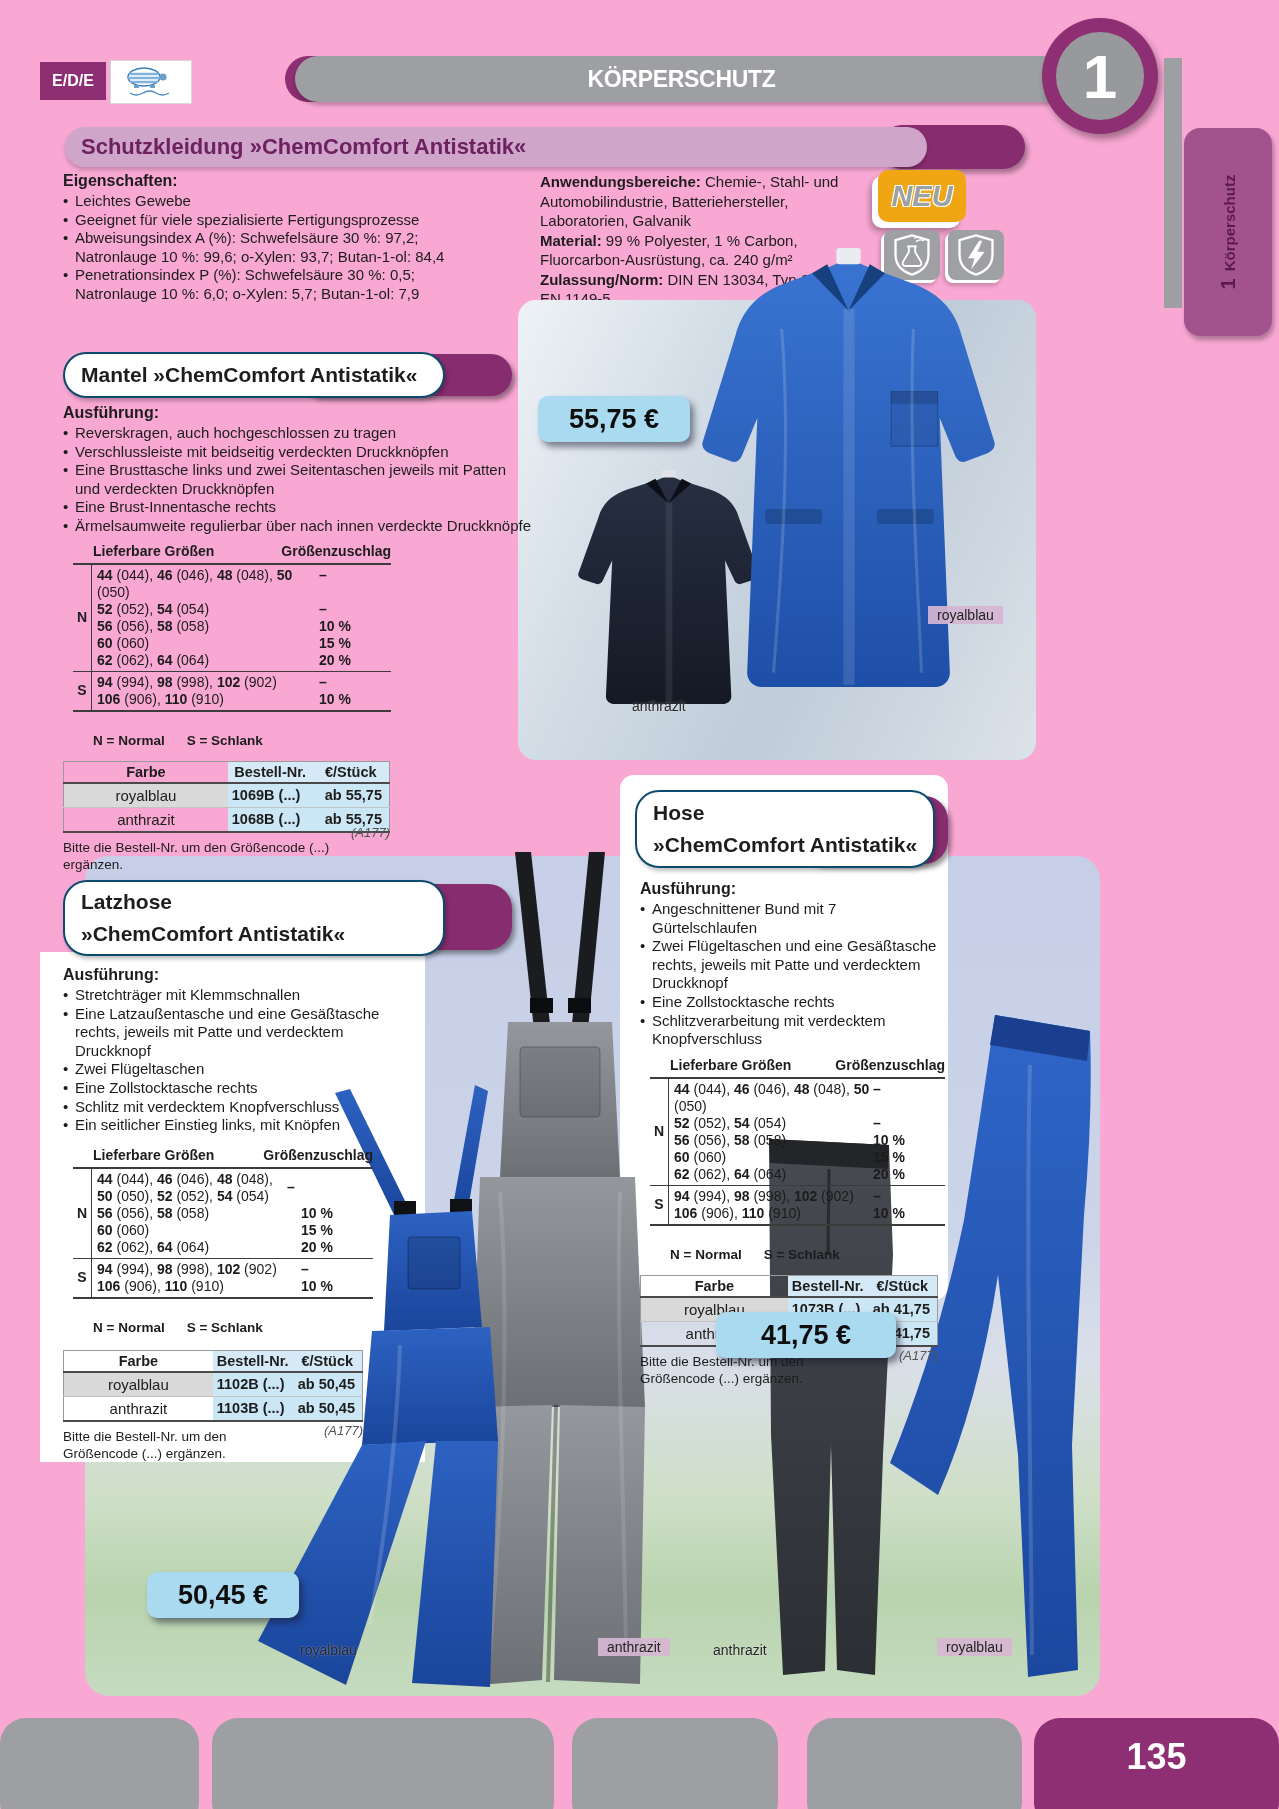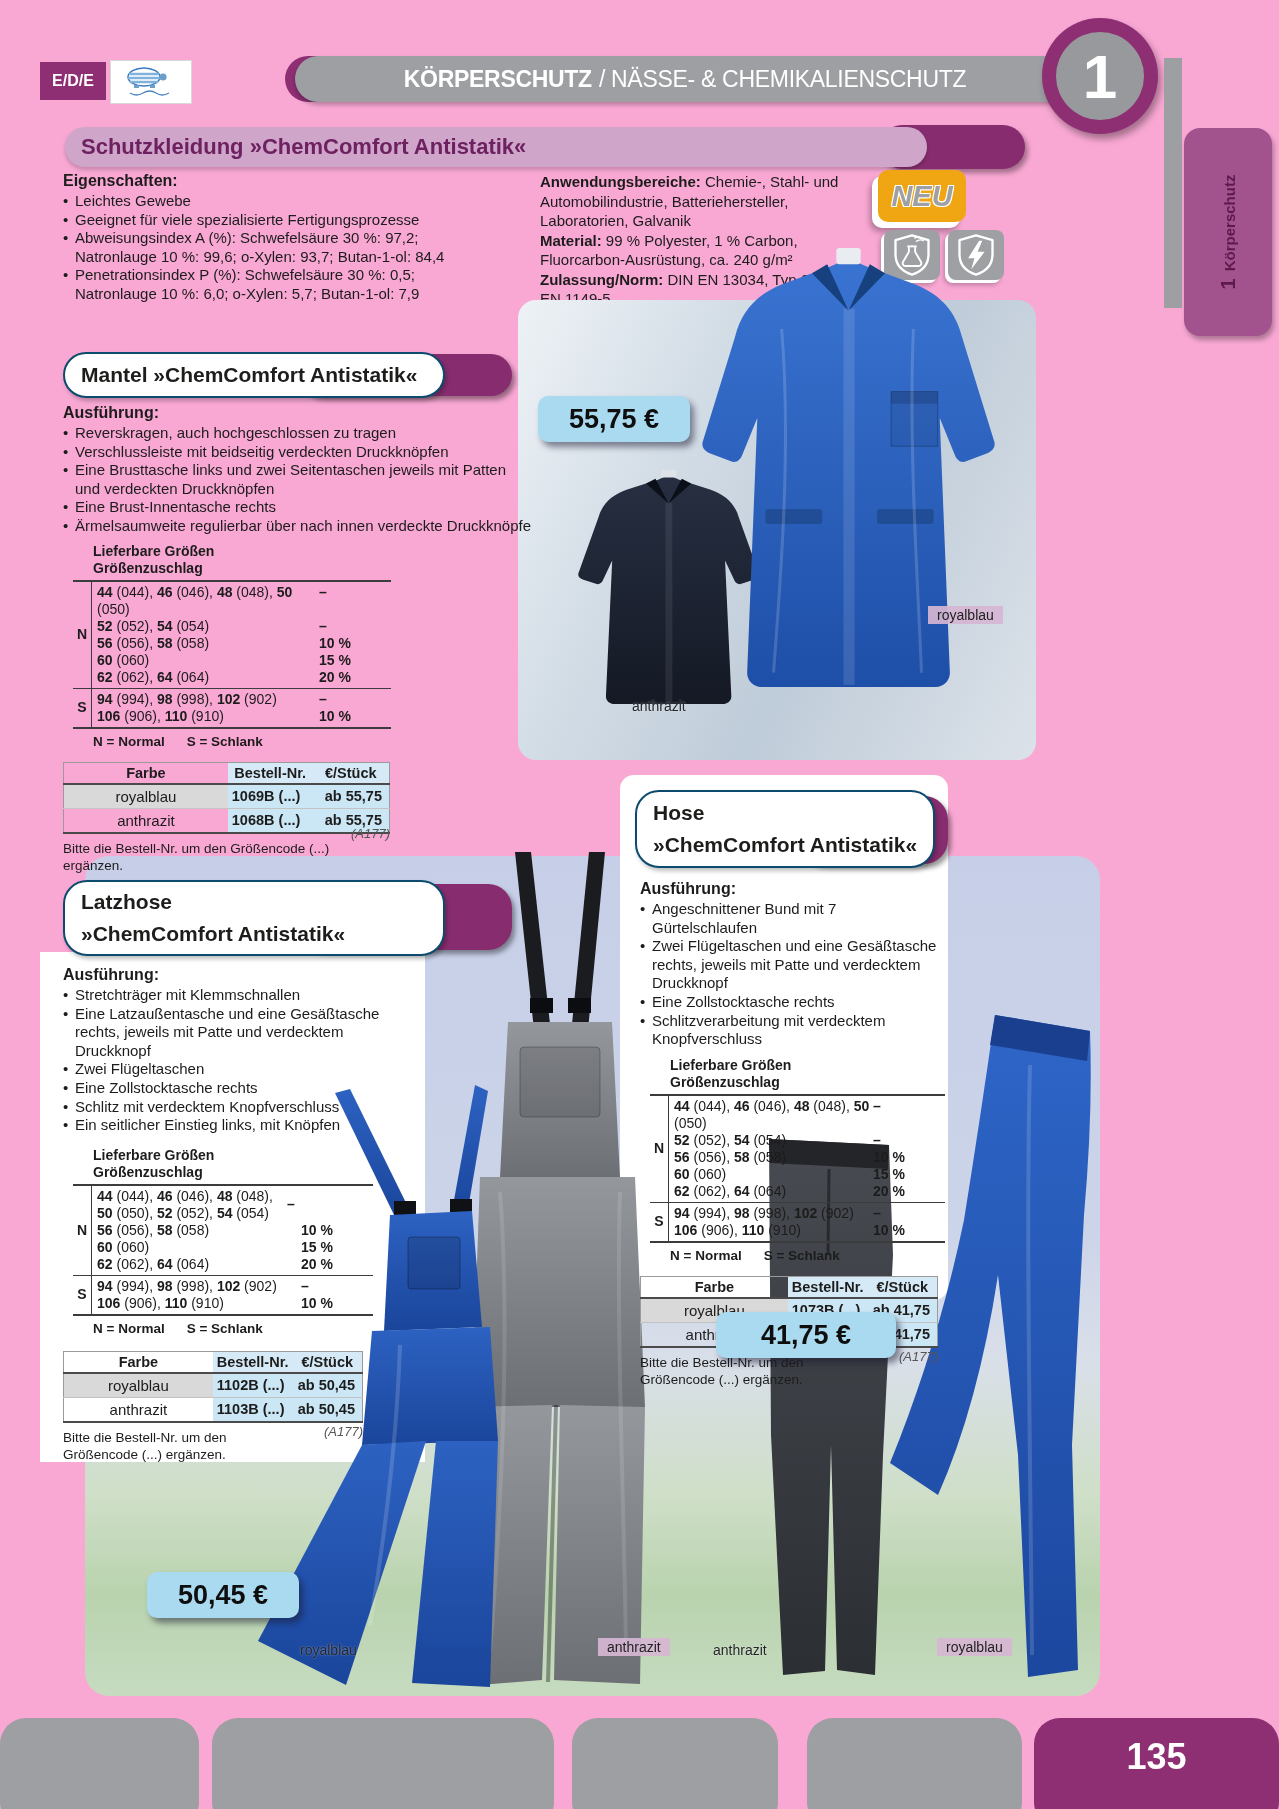--- a/index.html
+++ b/index.html
@@ -55,30 +55,30 @@
   .photo-bottom{left:85px;top:856px;width:1015px;height:840px;border-radius:24px;
              background:linear-gradient(180deg,#c7cfe8 0%,#ccd4e9 45%,#d9dfe9 60%,#cfdfc8 76%,#b9d3ae 88%,#c6dbc0 100%);}
   .whitebox{background:#fff;}
   
   .ph-pill{background:#872d6f;border-radius:24px;box-shadow:3px 4px 5px rgba(0,0,0,.4);}
   .ph-box{background:#fff;border:2px solid #0c4a6e;border-radius:24px;box-sizing:border-box;
           display:flex;flex-direction:column;justify-content:center;padding-left:16px;
           font-weight:bold;font-size:21px;color:#1d1d1b;line-height:32px;box-shadow:2px 3px 4px rgba(0,0,0,.25);}
   
   .sizetable{font-size:14px;line-height:17px;}
-  .st-head{display:flex;justify-content:space-between;font-weight:bold;padding:0 0 3px 20px;flex-direction:column;}
+  .st-head{display:flex;justify-content:space-between;font-weight:bold;padding:0 0 3px 20px;}
   .st-body{border-top:2px solid #3c3c3c;}
   .st-group{display:flex;border-bottom:1.3px solid #3c3c3c;}
   .st-group.last{border-bottom:2px solid #3c3c3c;}
   .st-glabel{width:18px;display:flex;align-items:center;justify-content:center;font-weight:bold;}
   .st-rows{flex:1;border-left:1.5px solid #3c3c3c;padding:2px 0;}
   .st-row{display:flex;}
   .st-sizes{flex:1;padding-left:5px;}
   .st-z{width:72px;text-align:left;font-weight:bold;flex:none;}
-  .st-legend{font-weight:bold;font-size:13.5px;padding:4px 0 0 20px;}
+  .st-legend{font-weight:bold;font-size:13.5px;padding:20px 0 0 20px;}
   .st-legend span{margin-right:22px;}
   
   table.pricetable{border-collapse:collapse;font-size:14.5px;border:1px solid #9a9a9a;}
   table.pricetable th{font-weight:bold;padding:2px 4px;border-bottom:2px solid #4a4a4a;}
   table.pricetable td{padding:3px 4px;border-bottom:1.4px solid #c3c3c3;}
   table.pricetable tr:last-child td{border-bottom:2px solid #4a4a4a;}
   .c-blue{background:#d5eaf6;}
   .c-blue2{background:#cbe6f4;}
   .c-gray{background:#d9d9d9;}
   .td-farbe{text-align:center;font-size:15px;}
@@ -110,21 +110,20 @@
       <path d="M13 9 h30 M12 13 h32 M14 17 h28" stroke="#7fb3dc" stroke-width="2.4" fill="none"></path>
       <circle cx="47" cy="12" r="3.6" fill="#6b9ec9"></circle>
       <rect x="18" y="20" width="5" height="3" fill="#6b9ec9"></rect>
       <rect x="34" y="20" width="5" height="3" fill="#6b9ec9"></rect>
       <path d="M14 28 q6 4 13 0 t13 0 t13 0" stroke="#4a86c2" stroke-width="1.3" fill="none"></path>
     </svg>
   </div>
   <div class="abs banner-cap"></div>
   <div class="abs top-banner">
     <b>KÖRPERSCHUTZ</b>
-    <span>/ NÄSSE- &amp; CHEMIKALIENSCHUTZ</span>
   </div>
   <div class="abs chapter-circle"></div>
   <div class="abs chapter-inner">
     <span>1</span>
   </div>
   <div class="abs side-strip"></div>
   <div class="abs side-tab">
     <span class="vtext">
       <span class="num">1</span><span>Körperschutz</span>
     </span>

